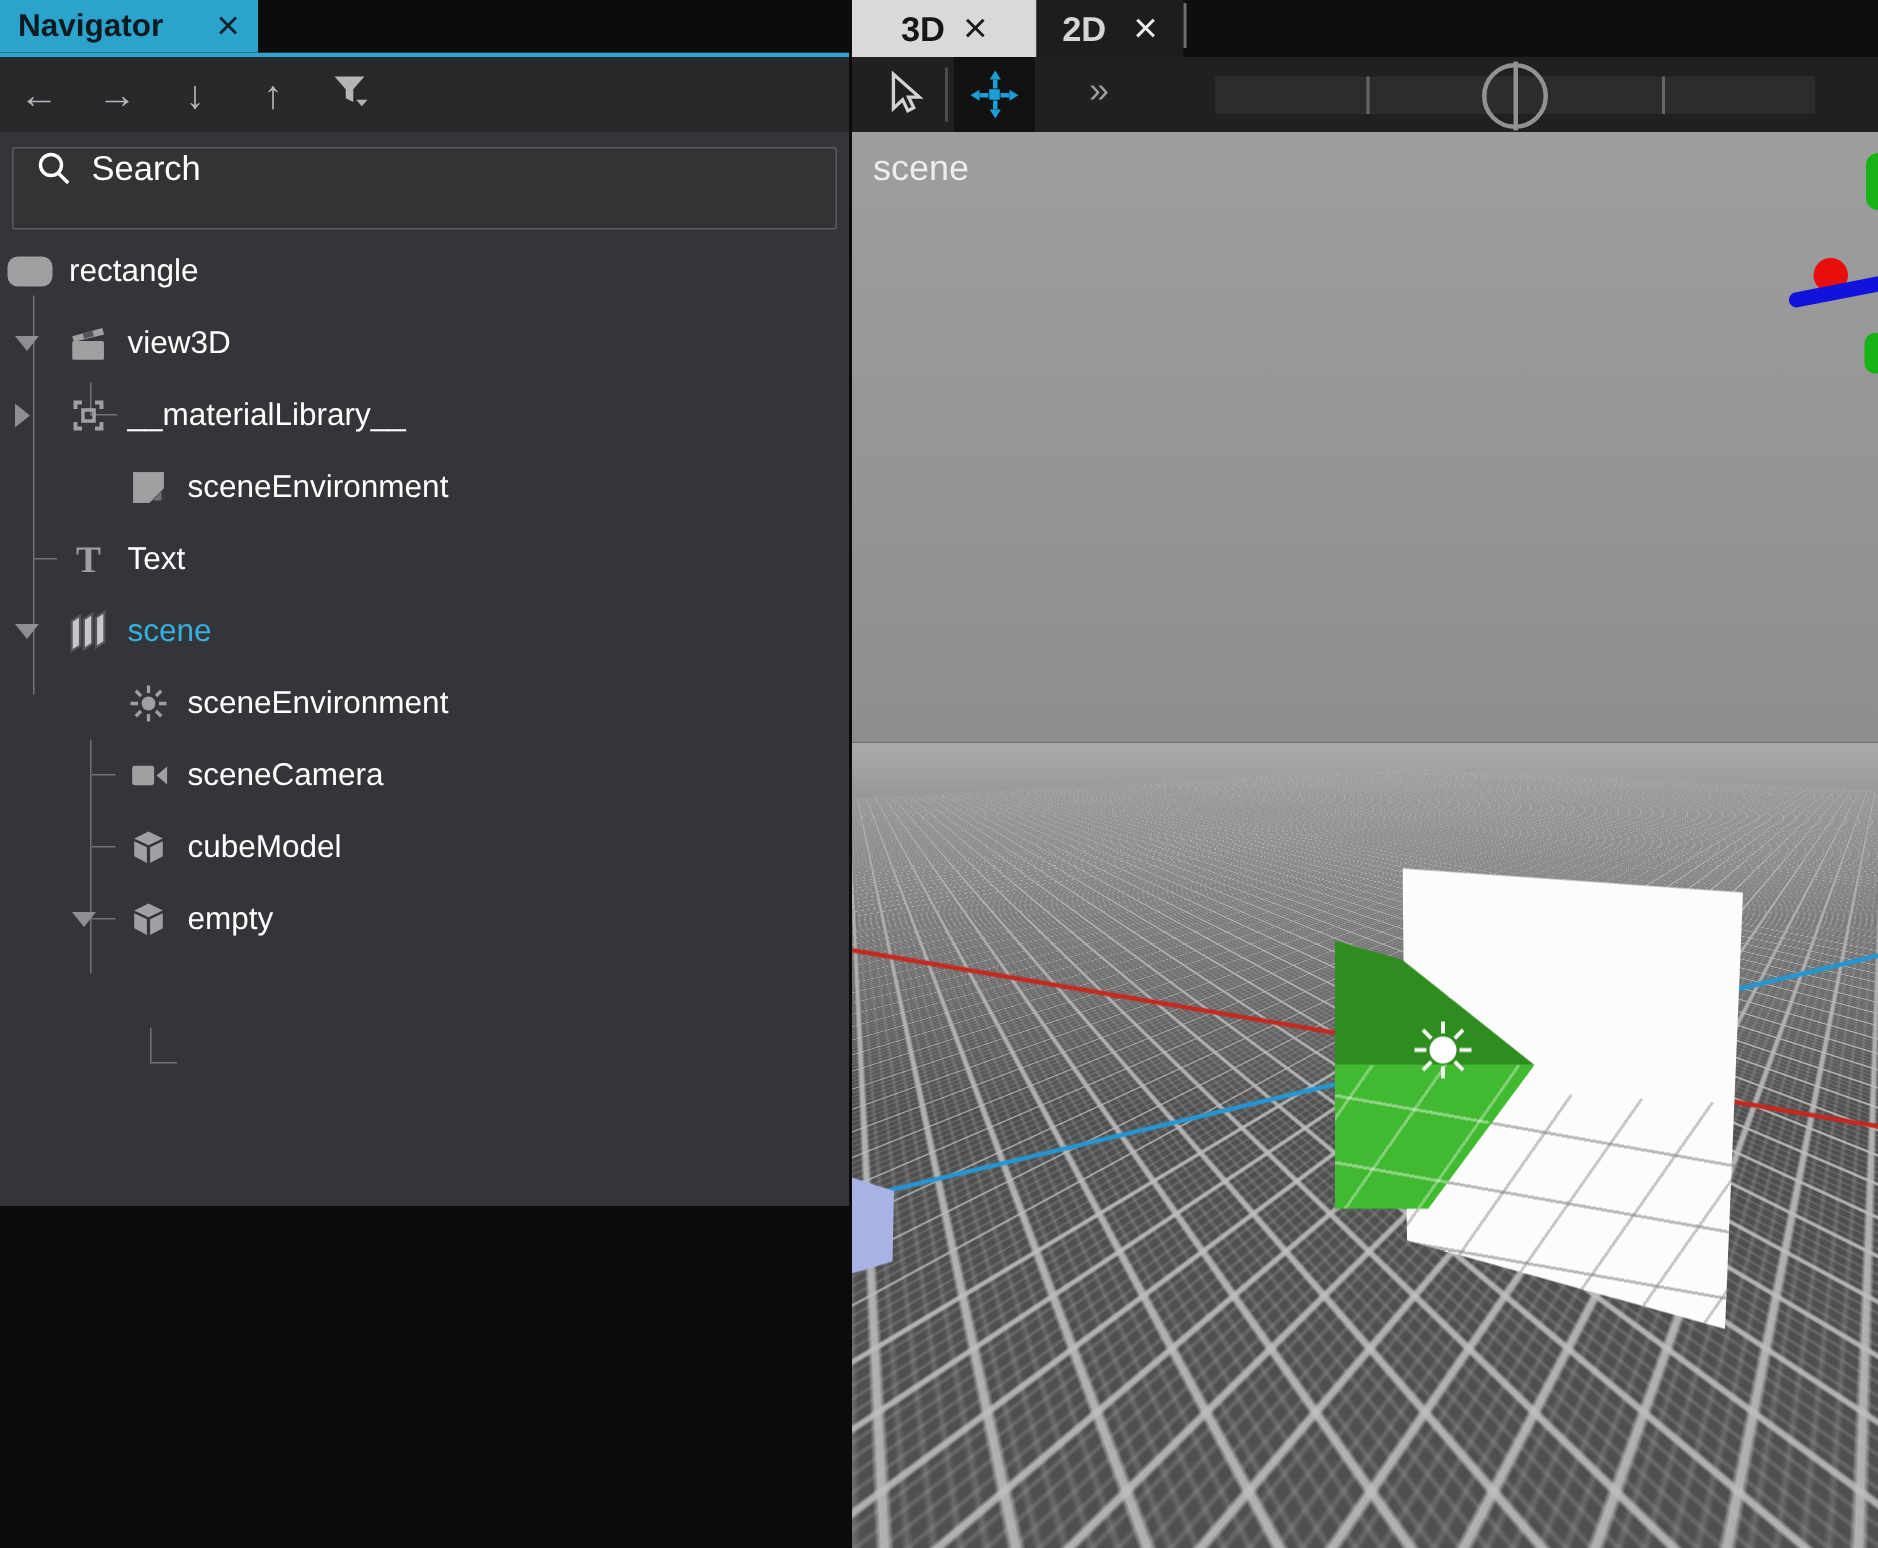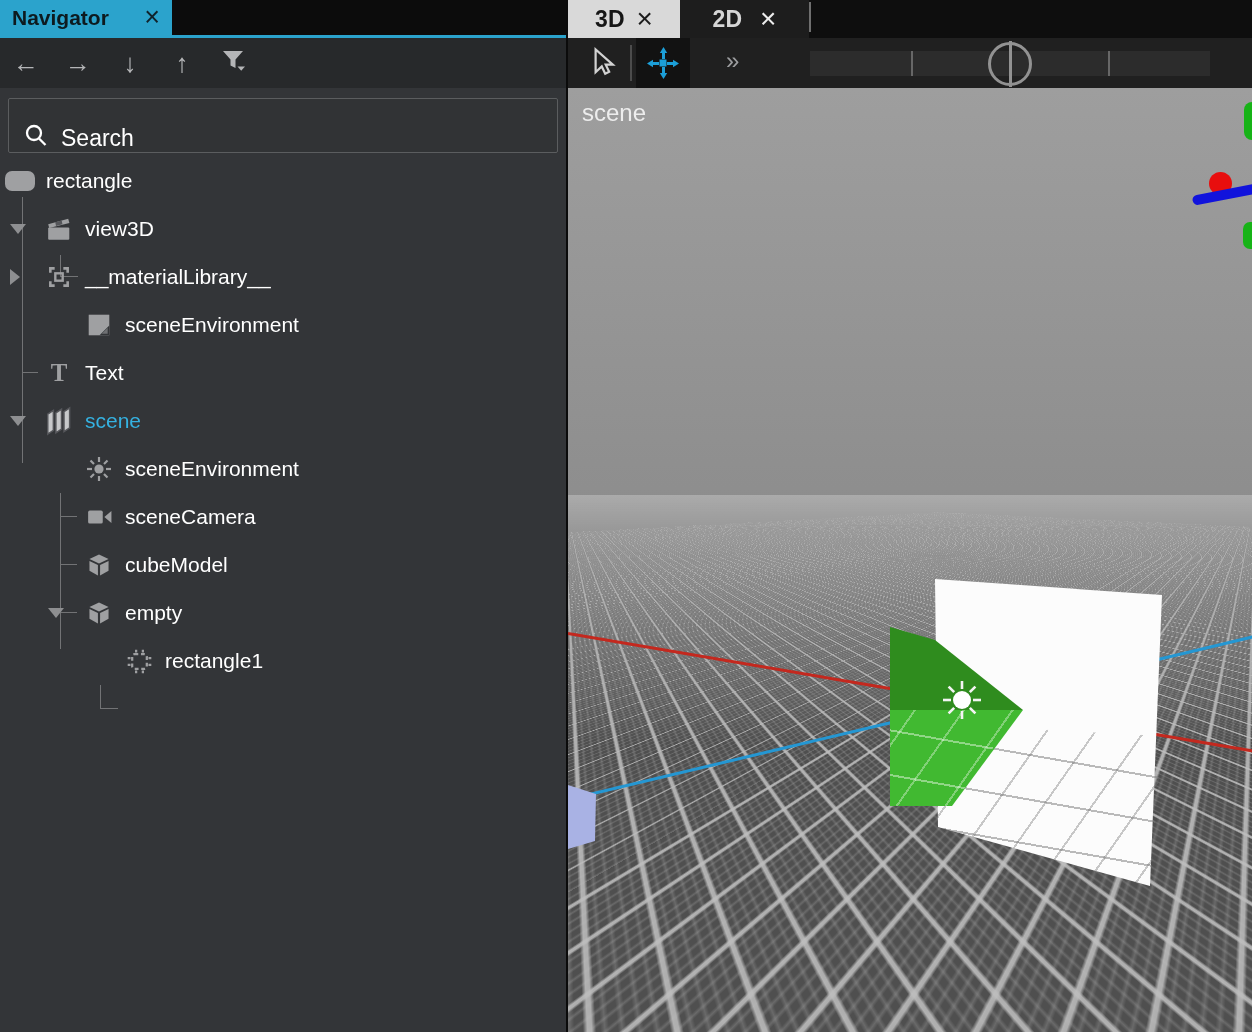--- a/index.html
+++ b/index.html
@@ -1,30 +1,30 @@
 <!DOCTYPE html>
 <html><head>
 <meta charset="utf-8">
 <style>
   * { margin:0; padding:0; box-sizing:border-box; }
   html,body { background:#000; }
   body { font-family:"Liberation Sans", sans-serif; }
   .app { position:relative; width:1252px; height:1032px; background:#0b0b0b; overflow:hidden; }
 
   
-  .nav-pane { position:absolute; left:0; top:0; width:566px; height:1032px; background:#333538; }
+  .nav-pane { position:absolute; left:0; top:0; width:566px; height:804px; background:#333538; }
   .nav-tabbar { position:relative; height:35px; background:#0c0c0c; display:flex; }
   .nav-tab { width:172px; height:35px; background:#2ba3cc; color:#0d1a1f; display:flex; align-items:center;
              padding:0 12px; gap:16px; font-size:21px; font-weight:700; }
   .nav-tab .close { font-size:27px; font-weight:400; color:#10222a; line-height:1; margin-left:auto; }
   .nav-accent { height:3px; background:#2ba3cc; }
   .nav-toolbar { height:50px; background:#27292b; display:flex; align-items:center; gap:0; }
   .nav-toolbar .tbtn { width:52px; text-align:center; color:#b4b5b7; font-size:26px; line-height:1; }
   .search-box { margin:10px 8px 2px 8px; height:55px; background:#313335; border:1px solid #5b5d5f;
-                border-radius:2px; display:flex; align-items:flex-end; padding:0 14px; gap:12px; }
+                border-radius:2px; display:flex; align-items:flex-start; padding:0 14px; gap:12px; }
   .search-box .ph { color:#ffffff; font-size:23px; }
 
   .tree { position:relative; margin-top:4px; }
   .row { position:relative; height:48px; display:flex; align-items:center; color:#fff; font-size:21px; }
   .row .ticon { display:inline-flex; width:34px; justify-content:center; align-items:center; }
   .d0 .ticon { margin-left:3px; }
   .d1 .ticon { margin-left:42px; }
   .d2 .ticon { margin-left:82px; }
   .d3 .ticon { margin-left:122px; }
   .tlabel { margin-left:9px; white-space:pre; }
@@ -34,23 +34,23 @@
   .exp.l1 { left:10px; } .exp.l2 { left:48px; }
   .selected::before { content:""; position:absolute; left:32px; right:6px; top:3px; bottom:3px; background:#3d4144; z-index:-1; }
   .selected .tlabel { color:#35b1e0; }
   .gl { position:absolute; background:#727375; }
   .gl.v { width:1px; } .gl.h { height:1px; }
 
   
   .right-pane { position:absolute; left:568px; top:0; width:684px; height:1032px; background:#0e0e0e; }
   .vp-tabbar { position:relative; height:38px; background:#0e0e0e; display:flex; }
   .tab { height:38px; display:flex; align-items:center; justify-content:center; gap:18px; font-size:23px; font-weight:700; }
-  .tab-3d { width:112px; background:#d9d9d9; color:#161616;gap:12px; }
+  .tab-3d { width:123px; background:#d9d9d9; color:#161616;gap:12px; }
   .tab-3d .close { color:#1c1c1c; }
-  .tab-2d { width:129px; background:#1d1d1d; color:#d6d6d6; }
+  .tab-2d { width:98px; background:#1d1d1d; color:#d6d6d6; }
   .tab-2d .close { color:#ededed; }
   .tab .close { font-size:28px; font-weight:400; line-height:1; }
   .tab-sep { width:2px; height:30px; margin-top:2px; background:#6f6f6f; }
 
   .vp-toolbar { position:relative; height:50px; background:#202020; }
   .tool-sel { position:absolute; left:20px; top:9px; }
   .tool-div { position:absolute; left:62px; top:7px; width:2px; height:36px; background:#4c4c4c; }
   .tool-active { position:absolute; left:68px; top:0; width:54px; height:50px; background:#121212;
                  display:flex; align-items:center; justify-content:center; }
   .tool-more { position:absolute; left:158px; top:9px; color:#9c9d9f; font-size:24px; }
@@ -260,29 +260,20 @@
         <span class="ticon">
           <svg width="26" height="26" viewBox="0 0 24 24" fill="#9fa0a2">
               <polygon points="12,2.2 20.8,6.4 12,10.6 3.2,6.4"></polygon>
               <polygon points="3.2,8.2 11,11.9 11,21.6 3.2,17.4"></polygon>
               <polygon points="20.8,8.2 13,11.9 13,21.6 20.8,17.4"></polygon>
             </svg>
         </span>
         <span class="tlabel">empty</span>
       </div>
 
-      <div class="row d3">
-        <span class="ticon">
-          <svg width="27" height="27" viewBox="0 0 24 24" fill="none" stroke="#9fa0a2">
-              <rect x="5.5" y="5.5" width="13" height="13" rx="2" stroke-width="2" stroke-dasharray="3.4 2.4"></rect>
-              <path d="M9 1.5 V4 M15 1.5 V4 M9 20 V22.5 M15 20 V22.5 M1.5 9 H4 M1.5 15 H4 M20 9 H22.5 M20 15 H22.5" stroke-width="2"></path>
-            </svg>
-        </span>
-        <span class="tlabel">rectangle1</span>
-      </div>
     </div>
   </div>
 
   <div class="right-pane">
 
     <div class="vp-tabbar">
       <div class="tab tab-3d">
         <span>3D</span>
         <span class="close">×</span>
       </div>

